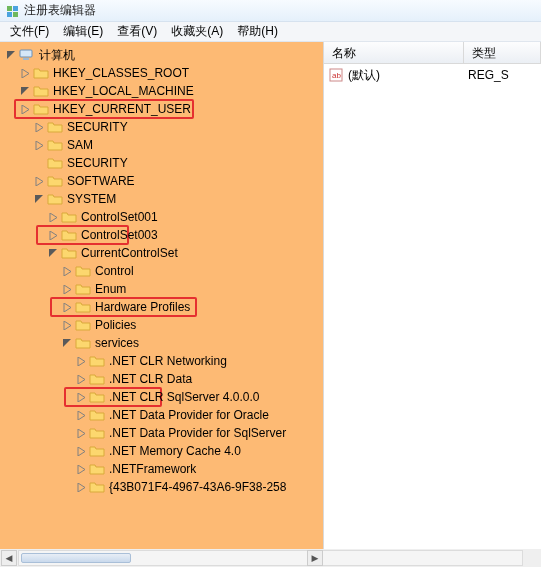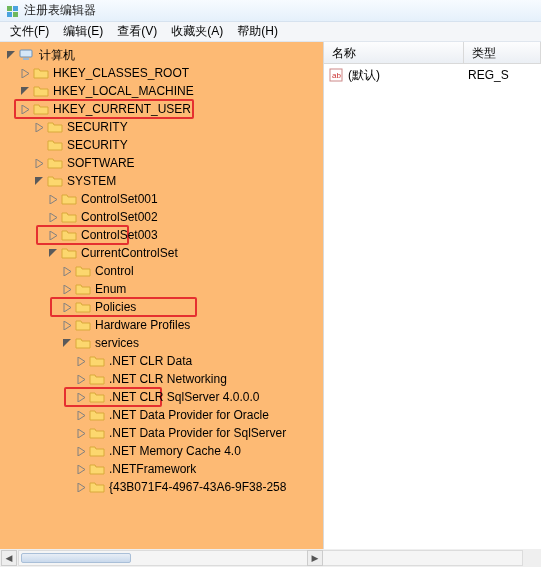--- a/index.html
+++ b/index.html
@@ -129,20 +129,33 @@
             </svg>
           </span>
         <span class="folder-icon">
             <svg width="16" height="12">
               <path d="M1 2 L6 2 L7 4 L15 4 L15 11 L1 11 Z" fill="#fcd76e" stroke="#d9a93a"></path>
             </svg>
           </span>
         <span class="label">SECURITY</span>
       </div>
       <div class="node" style="padding-left:28px">
+        <span class="twisty">
+            <svg width="9" height="9">
+              <path d="M1 0 L8 4.5 L1 9 Z" fill="none" stroke="#808080"></path>
+            </svg>
+          </span>
+        <span class="folder-icon">
+            <svg width="16" height="12">
+              <path d="M1 2 L6 2 L7 4 L15 4 L15 11 L1 11 Z" fill="#fcd76e" stroke="#d9a93a"></path>
+            </svg>
+          </span>
+        <span class="label">SAM</span>
+      </div>
+      <div class="node" style="padding-left:28px">
         <span class="spacer"></span>
         <span class="folder-icon">
             <svg width="16" height="12">
               <path d="M1 2 L6 2 L7 4 L15 4 L15 11 L1 11 Z" fill="#fcd76e" stroke="#d9a93a"></path>
             </svg>
           </span>
         <span class="label">SECURITY</span>
       </div>
       <div class="node" style="padding-left:28px">
         <span class="twisty">
@@ -188,38 +201,25 @@
         <span class="twisty">
             <svg width="9" height="9">
               <path d="M1 0 L8 4.5 L1 9 Z" fill="none" stroke="#808080"></path>
             </svg>
           </span>
         <span class="folder-icon">
             <svg width="16" height="12">
               <path d="M1 2 L6 2 L7 4 L15 4 L15 11 L1 11 Z" fill="#fcd76e" stroke="#d9a93a"></path>
             </svg>
           </span>
-        <span class="label">ControlSet002</span>
+        <span class="label">ControlSet003</span>
       </div>
       <div class="node" style="padding-left:42px">
         <span class="twisty">
             <svg width="9" height="9">
-              <path d="M1 0 L8 4.5 L1 9 Z" fill="none" stroke="#808080"></path>
-            </svg>
-          </span>
-        <span class="folder-icon">
-            <svg width="16" height="12">
-              <path d="M1 2 L6 2 L7 4 L15 4 L15 11 L1 11 Z" fill="#fcd76e" stroke="#d9a93a"></path>
-            </svg>
-          </span>
-        <span class="label">ControlSet003</span>
-      </div>
-      <div class="node" style="padding-left:42px">
-        <span class="twisty">
-            <svg width="9" height="9">
               <path d="M0 0 L8 0 L0 8 Z" fill="#5a5a5a"></path>
             </svg>
           </span>
         <span class="folder-icon">
             <svg width="16" height="12">
               <path d="M1 2 L6 2 L7 4 L15 4 L15 11 L1 11 Z" fill="#fcd76e" stroke="#d9a93a"></path>
             </svg>
           </span>
         <span class="label">CurrentControlSet</span>
       </div>
@@ -254,38 +254,38 @@
         <span class="twisty">
             <svg width="9" height="9">
               <path d="M1 0 L8 4.5 L1 9 Z" fill="none" stroke="#808080"></path>
             </svg>
           </span>
         <span class="folder-icon">
             <svg width="16" height="12">
               <path d="M1 2 L6 2 L7 4 L15 4 L15 11 L1 11 Z" fill="#fcd76e" stroke="#d9a93a"></path>
             </svg>
           </span>
+        <span class="label">Hardware Profiles</span>
+      </div>
+      <div class="node" style="padding-left:56px">
+        <span class="twisty">
+            <svg width="9" height="9">
+              <path d="M1 0 L8 4.5 L1 9 Z" fill="none" stroke="#808080"></path>
+            </svg>
+          </span>
+        <span class="folder-icon">
+            <svg width="16" height="12">
+              <path d="M1 2 L6 2 L7 4 L15 4 L15 11 L1 11 Z" fill="#fcd76e" stroke="#d9a93a"></path>
+            </svg>
+          </span>
         <span class="label">Policies</span>
       </div>
       <div class="node" style="padding-left:56px">
         <span class="twisty">
             <svg width="9" height="9">
-              <path d="M1 0 L8 4.5 L1 9 Z" fill="none" stroke="#808080"></path>
-            </svg>
-          </span>
-        <span class="folder-icon">
-            <svg width="16" height="12">
-              <path d="M1 2 L6 2 L7 4 L15 4 L15 11 L1 11 Z" fill="#fcd76e" stroke="#d9a93a"></path>
-            </svg>
-          </span>
-        <span class="label">Hardware Profiles</span>
-      </div>
-      <div class="node" style="padding-left:56px">
-        <span class="twisty">
-            <svg width="9" height="9">
               <path d="M0 0 L8 0 L0 8 Z" fill="#5a5a5a"></path>
             </svg>
           </span>
         <span class="folder-icon">
             <svg width="16" height="12">
               <path d="M1 2 L6 2 L7 4 L15 4 L15 11 L1 11 Z" fill="#fcd76e" stroke="#d9a93a"></path>
             </svg>
           </span>
         <span class="label">services</span>
       </div>
@@ -294,34 +294,34 @@
         <span class="twisty">
             <svg width="9" height="9">
               <path d="M1 0 L8 4.5 L1 9 Z" fill="none" stroke="#808080"></path>
             </svg>
           </span>
         <span class="folder-icon">
             <svg width="16" height="12">
               <path d="M1 2 L6 2 L7 4 L15 4 L15 11 L1 11 Z" fill="#fcd76e" stroke="#d9a93a"></path>
             </svg>
           </span>
+        <span class="label">.NET CLR Networking</span>
+      </div>
+      <div class="node" style="padding-left:70px">
+        <span class="twisty">
+            <svg width="9" height="9">
+              <path d="M1 0 L8 4.5 L1 9 Z" fill="none" stroke="#808080"></path>
+            </svg>
+          </span>
+        <span class="folder-icon">
+            <svg width="16" height="12">
+              <path d="M1 2 L6 2 L7 4 L15 4 L15 11 L1 11 Z" fill="#fcd76e" stroke="#d9a93a"></path>
+            </svg>
+          </span>
         <span class="label">.NET CLR Data</span>
-      </div>
-      <div class="node" style="padding-left:70px">
-        <span class="twisty">
-            <svg width="9" height="9">
-              <path d="M1 0 L8 4.5 L1 9 Z" fill="none" stroke="#808080"></path>
-            </svg>
-          </span>
-        <span class="folder-icon">
-            <svg width="16" height="12">
-              <path d="M1 2 L6 2 L7 4 L15 4 L15 11 L1 11 Z" fill="#fcd76e" stroke="#d9a93a"></path>
-            </svg>
-          </span>
-        <span class="label">.NET CLR Networking</span>
       </div>
       <div class="node" style="padding-left:70px">
         <span class="twisty">
             <svg width="9" height="9">
               <path d="M1 0 L8 4.5 L1 9 Z" fill="none" stroke="#808080"></path>
             </svg>
           </span>
         <span class="folder-icon">
             <svg width="16" height="12">
               <path d="M1 2 L6 2 L7 4 L15 4 L15 11 L1 11 Z" fill="#fcd76e" stroke="#d9a93a"></path>

